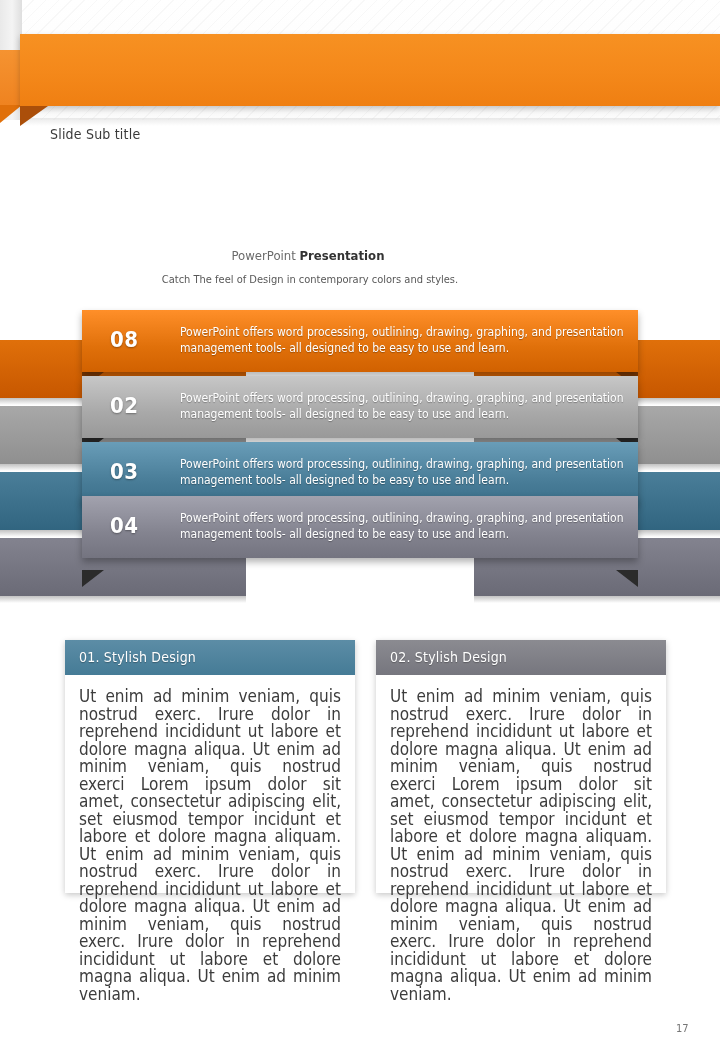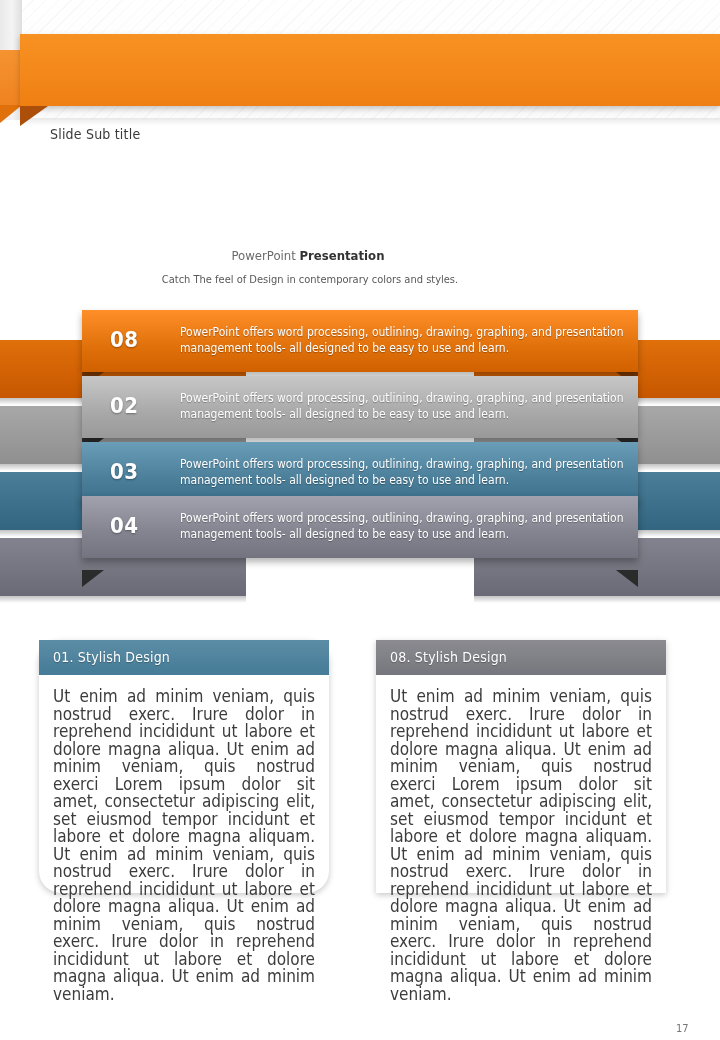--- a/index.html
+++ b/index.html
@@ -122,21 +122,21 @@
   }
   .fold-l.orange{border-left-color:#7a3805;}
   .fold-r.orange{border-right-color:#7a3805;}
 
   
   .panel{
     position:absolute;top:640px;width:290px;height:253px;
     background:#ffffff;
     box-shadow:0 2px 6px rgba(0,0,0,.22);
   }
-  .panel.left{left:39px;border-radius:22px;}
+  .panel.left{left:65px;}
   .panel.right{left:376px;}
   .panel-head{
     position:absolute;left:0;top:0;width:290px;height:35px;
   }
   .panel-head.blue{background:linear-gradient(180deg,#5c8da6,#457b96);}
   .panel-head.gray{background:linear-gradient(180deg,#8b8b91,#76767e);}
   .panel-head .ph-txt{
     position:absolute;left:14px;top:9px;
     font-size:14px;color:#ffffff;letter-spacing:.2px;
     text-shadow:0 1px 1px rgba(0,0,0,.28);white-space:nowrap;
@@ -219,20 +219,20 @@
 
   <div class="panel left">
     <div class="panel-head blue">
       <div class="ph-txt">01. Stylish Design</div>
     </div>
     <div class="panel-body">Ut enim ad minim veniam, quis nostrud exerc. Irure dolor in reprehend incididunt ut labore et dolore magna aliqua. Ut enim ad minim veniam, quis nostrud exerci   Lorem ipsum dolor sit amet, consectetur adipiscing elit, set eiusmod tempor incidunt et labore et dolore magna aliquam. Ut enim ad minim veniam, quis nostrud exerc. Irure dolor in reprehend incididunt ut labore et dolore magna aliqua. Ut enim ad minim veniam, quis nostrud exerc. Irure dolor in reprehend incididunt ut labore et dolore magna aliqua. Ut enim ad minim veniam.</div>
   </div>
 
   <div class="panel right">
     <div class="panel-head gray">
-      <div class="ph-txt">08. Stylish Design</div>
+      <div class="ph-txt">02. Stylish Design</div>
     </div>
     <div class="panel-body">Ut enim ad minim veniam, quis nostrud exerc. Irure dolor in reprehend incididunt ut labore et dolore magna aliqua. Ut enim ad minim veniam, quis nostrud exerci   Lorem ipsum dolor sit amet, consectetur adipiscing elit, set eiusmod tempor incidunt et labore et dolore magna aliquam. Ut enim ad minim veniam, quis nostrud exerc. Irure dolor in reprehend incididunt ut labore et dolore magna aliqua. Ut enim ad minim veniam, quis nostrud exerc. Irure dolor in reprehend incididunt ut labore et dolore magna aliqua. Ut enim ad minim veniam.</div>
   </div>
 
   <div class="page-num">17</div>
 
 </div>
 
 </body></html>

